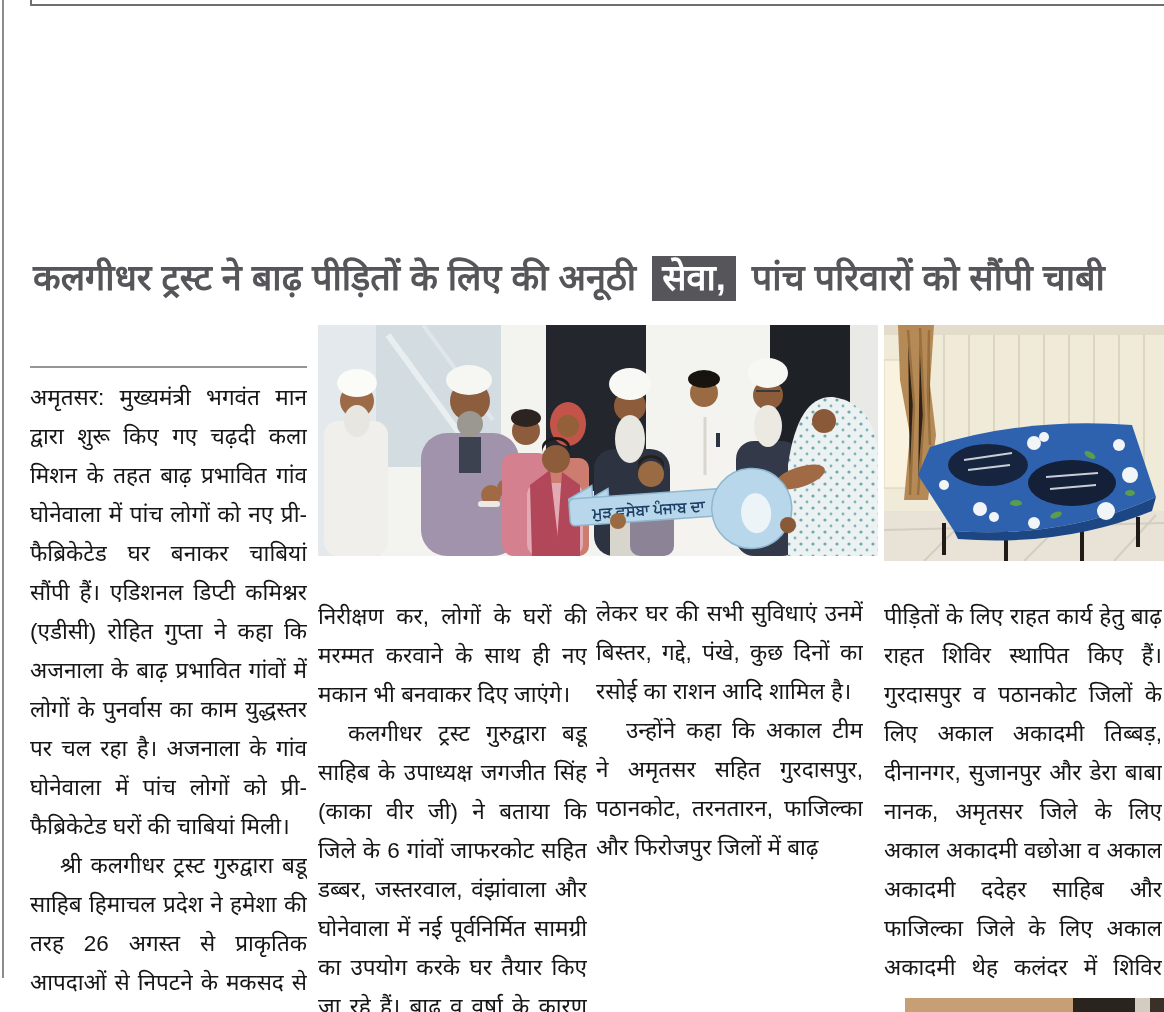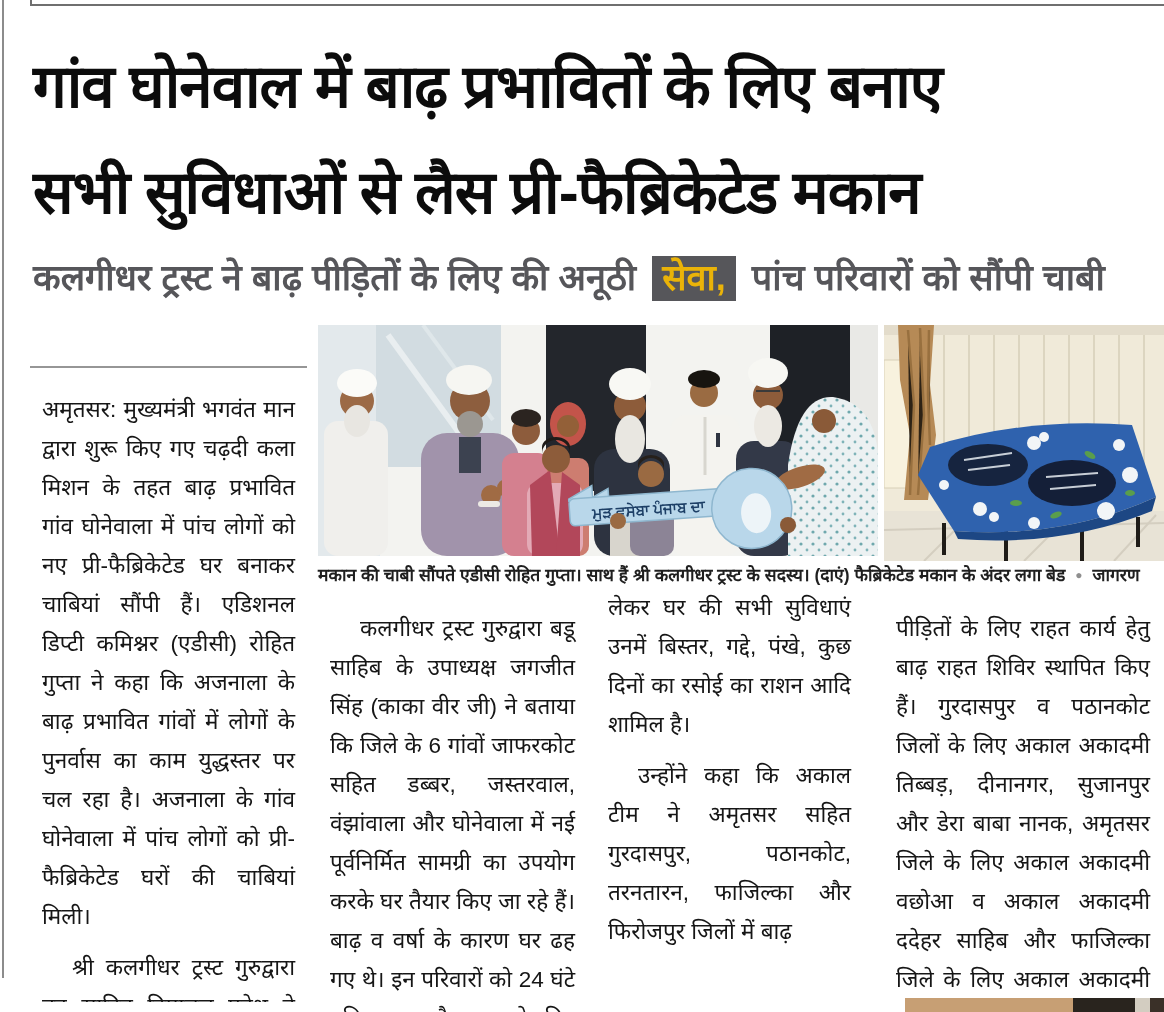--- a/index.html
+++ b/index.html
@@ -8,59 +8,55 @@
   
   .top-rule{position:absolute;left:30px;top:4px;width:1134px;height:2px;background:#6f6f6f;}
   .top-rule-stub{position:absolute;left:30px;top:0;width:2px;height:6px;background:#6f6f6f;}
   .left-rule{position:absolute;left:2px;top:0;width:2px;height:978px;background:#8c8c8c;}
   
   .headline{position:absolute;left:33px;top:34px;width:1108px;font-size:60px;line-height:106px;
             font-weight:800;color:#0c0c0c;letter-spacing:-1px;white-space:nowrap;}
   
   .subheadline{position:absolute;left:33px;top:252px;width:1120px;font-size:36px;line-height:52px;
                font-weight:700;color:#56565a;white-space:nowrap;}
-  .subheadline .hl{background:#56565a;color:#eab308;padding:1px 10px 3px 10px;margin:0 6px;}
+  .subheadline .hl{background:#56565a;color:#ffffff;padding:1px 10px 3px 10px;margin:0 6px;}
   
   .byline{position:absolute;left:33px;top:329px;font-size:20px;font-weight:700;color:#151515;}
   .byline .dot{color:#9a9a9a;font-size:14px;vertical-align:2px;padding:0 6px;}
   .byline-rule{position:absolute;left:30px;top:366px;width:277px;height:0;border-top:2px solid #969696;}
   
   .photo-main{position:absolute;left:318px;top:325px;width:560px;height:231px;overflow:hidden;background:#eef0f1;}
   .photo-bed{position:absolute;left:884px;top:325px;width:280px;height:236px;overflow:hidden;background:#f0ead9;}
   .caption{position:absolute;left:318px;top:562px;width:846px;font-size:17.5px;font-weight:700;
            color:#1f1f1f;white-space:nowrap;}
   .caption .dot{color:#8f8f8f;font-size:12px;vertical-align:2px;padding:0 5px;}
   
   .col{position:absolute;font-size:22.5px;line-height:39px;text-align:justify;color:#161616;overflow:hidden;}
-  .col p{margin:12px;}
+  .col p{margin:0;}
   .col p.indent{text-indent:30px;}
   .col1{left:30px;top:378px;width:277px;height:624px;}
   .col2{left:318px;top:597px;width:269px;height:415px;}
-  .col3{left:596px;top:576px;width:267px;height:415px;}
+  .col3{left:596px;top:594px;width:267px;height:415px;}
   .col4{left:884px;top:597px;width:278px;height:394px;}
   
   .sliver{position:absolute;left:905px;top:998px;width:259px;height:14px;display:flex;}
   .sliver .s1{width:168px;background:#c79f74;}
   .sliver .s2{width:62px;background:#29241e;}
   .sliver .s3{width:15px;background:#d3cdc1;}
   .sliver .s4{width:14px;background:#3a3028;}
 </style>
 </head>
 <body>
 
 <div class="page">
 
   <div class="top-rule"></div>
   <div class="top-rule-stub"></div>
   <div class="left-rule"></div>
 
-  <div class="headline">
-    <div>गांव घोनेवाल में बाढ़ प्रभावितों के लिए बनाए</div>
-    <div>सभी सुविधाओं से लैस प्री-फैब्रिकेटेड मकान</div>
-  </div>
 
   <div class="subheadline">
     <span>कलगीधर ट्रस्ट ने बाढ़ पीड़ितों के लिए की अनूठी</span>
     <span class="hl">सेवा,</span>
     <span>पांच परिवारों को सौंपी चाबी</span>
   </div>
 
   <div class="byline-rule"></div>
 
   <div class="photo-main">
@@ -206,32 +202,28 @@
       </g>
       <g fill="#5a9e4c">
         <ellipse cx="132" cy="178" rx="6" ry="3"></ellipse>
           <ellipse cx="206" cy="130" rx="6" ry="3" transform="rotate(30 206 130)"></ellipse>
         <ellipse cx="172" cy="190" rx="6" ry="3" transform="rotate(-20 172 190)"></ellipse>
           <ellipse cx="246" cy="168" rx="5" ry="3"></ellipse>
       </g>
     </svg>
   </div>
 
-  <div class="caption">
-    <span>मकान की चाबी सौंपते एडीसी रोहित गुप्ता। साथ हैं श्री कलगीधर ट्रस्ट के सदस्य। (दाएं) फैब्रिकेटेड मकान के अंदर लगा बेड</span>
-    <span class="dot">●</span>
-    <span>जागरण</span>
-  </div>
 
   <div class="col col1">
     <p>अमृतसर: मुख्यमंत्री भगवंत मान द्वारा शुरू किए गए चढ़दी कला मिशन के तहत बाढ़ प्रभावित गांव घोनेवाला में पांच लोगों को नए प्री-फैब्रिकेटेड घर बनाकर चाबियां सौंपी हैं। एडिशनल डिप्टी कमिश्नर (एडीसी) रोहित गुप्ता ने कहा कि अजनाला के बाढ़ प्रभावित गांवों में लोगों के पुनर्वास का काम युद्धस्तर पर चल रहा है। अजनाला के गांव घोनेवाला में पांच लोगों को प्री-फैब्रिकेटेड घरों की चाबियां मिली।</p>
     <p class="indent">श्री कलगीधर ट्रस्ट गुरुद्वारा बडू साहिब हिमाचल प्रदेश ने हमेशा की तरह 26 अगस्त से प्राकृतिक आपदाओं से निपटने के मकसद से अकाल सेवा टीमें भेजने की पहल की थी, जिसकी अध्यक्षता कलगीधर ट्रस्ट बडू साहिब के अध्यक्ष दविंदर सिंह ने खुद की है। उन्होंने आश्वासन दिलाया था बाढ़ प्रभावित गांवों में क्षतिग्रस्त घरों का</p>
   </div>
 
   <div class="col col2">
+    <p>निरीक्षण कर, लोगों के घरों की मरम्मत करवाने के साथ ही नए मकान भी बनवाकर दिए जाएंगे।</p>
     <p class="indent">कलगीधर ट्रस्ट गुरुद्वारा बडू साहिब के उपाध्यक्ष जगजीत सिंह (काका वीर जी) ने बताया कि जिले के 6 गांवों जाफरकोट सहित डब्बर, जस्तरवाल, वंझांवाला और घोनेवाला में नई पूर्वनिर्मित सामग्री का उपयोग करके घर तैयार किए जा रहे हैं। बाढ़ व वर्षा के कारण घर ढह गए थे। इन परिवारों को 24 घंटे प्रति मकान तैयार करके दिए गए हैं, जिनमें रसोई के राशन से</p>
   </div>
 
   <div class="col col3">
     <p>लेकर घर की सभी सुविधाएं उनमें बिस्तर, गद्दे, पंखे, कुछ दिनों का रसोई का राशन आदि शामिल है।</p>
     <p class="indent">उन्होंने कहा कि अकाल टीम ने अमृतसर सहित गुरदासपुर, पठानकोट, तरनतारन, फाजिल्का और फिरोजपुर जिलों में बाढ़</p>
   </div>
 
   <div class="col col4">
     <p>पीड़ितों के लिए राहत कार्य हेतु बाढ़ राहत शिविर स्थापित किए हैं। गुरदासपुर व पठानकोट जिलों के लिए अकाल अकादमी तिब्बड़, दीनानगर, सुजानपुर और डेरा बाबा नानक, अमृतसर जिले के लिए अकाल अकादमी वछोआ व अकाल अकादमी ददेहर साहिब और फाजिल्का जिले के लिए अकाल अकादमी थेह कलंदर में शिविर स्थापित किया है। टीमों ने अब तक लगभग 153 गांवों के 5,500 से अधिक लोगों को बचाकर सुरक्षित स्थान पर पहुंचाया गया है।</p>

